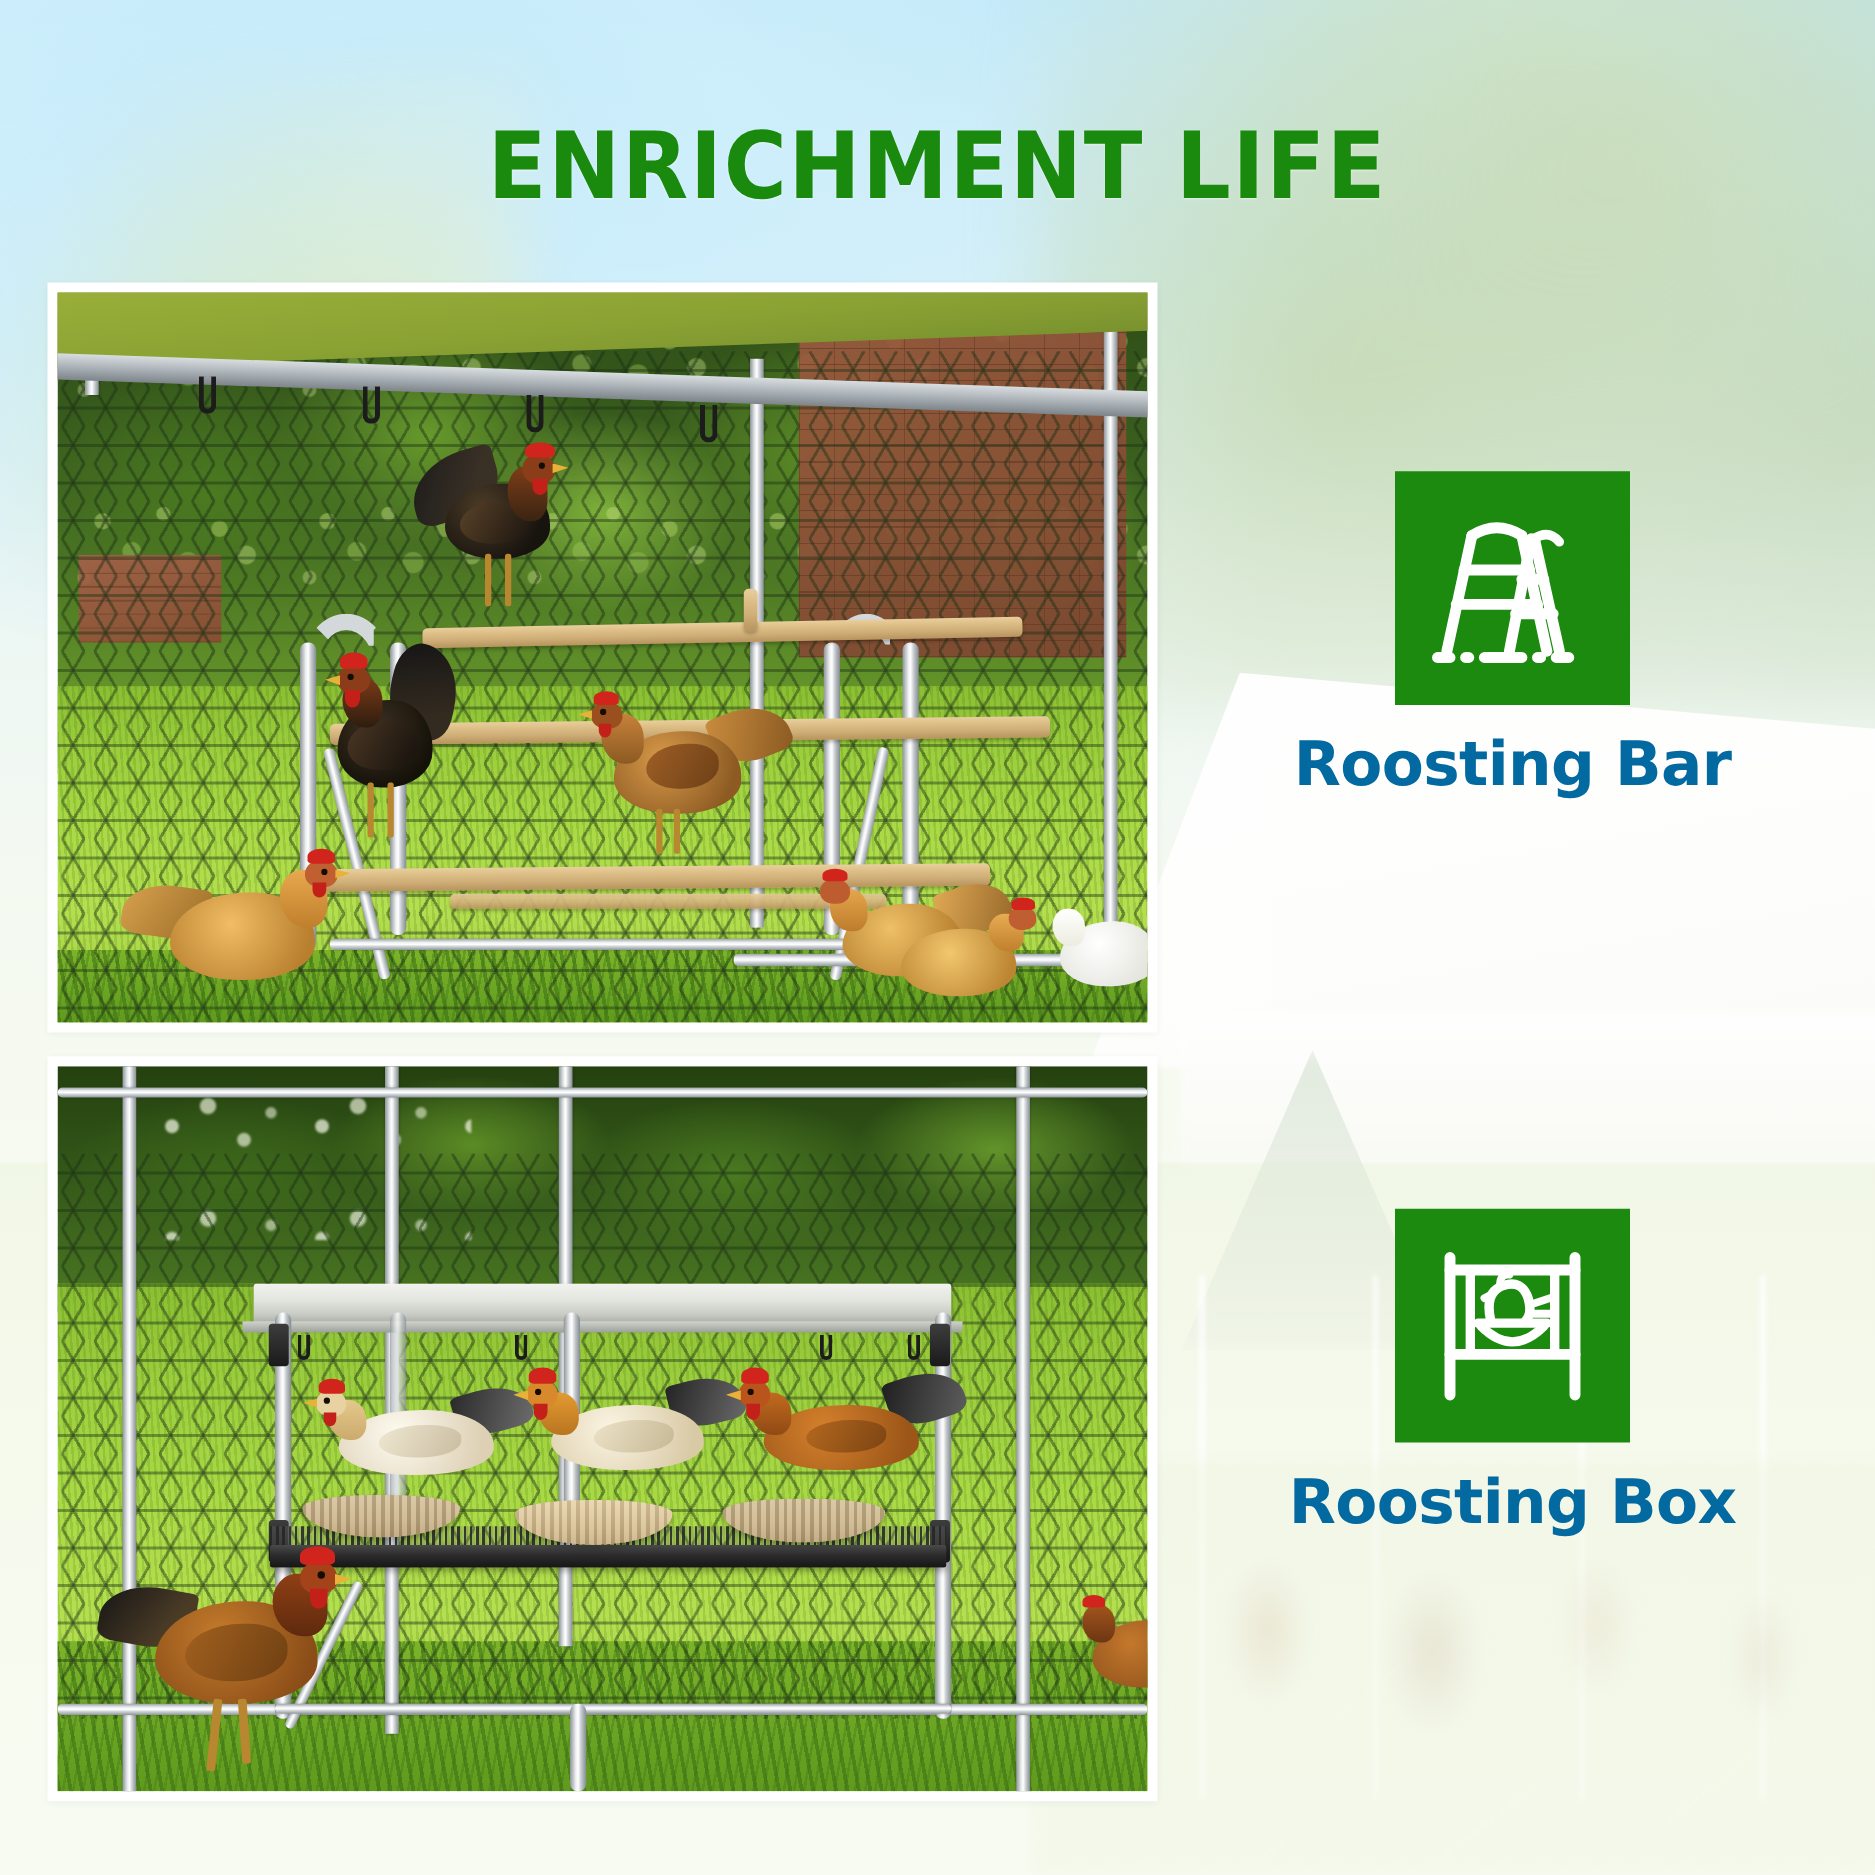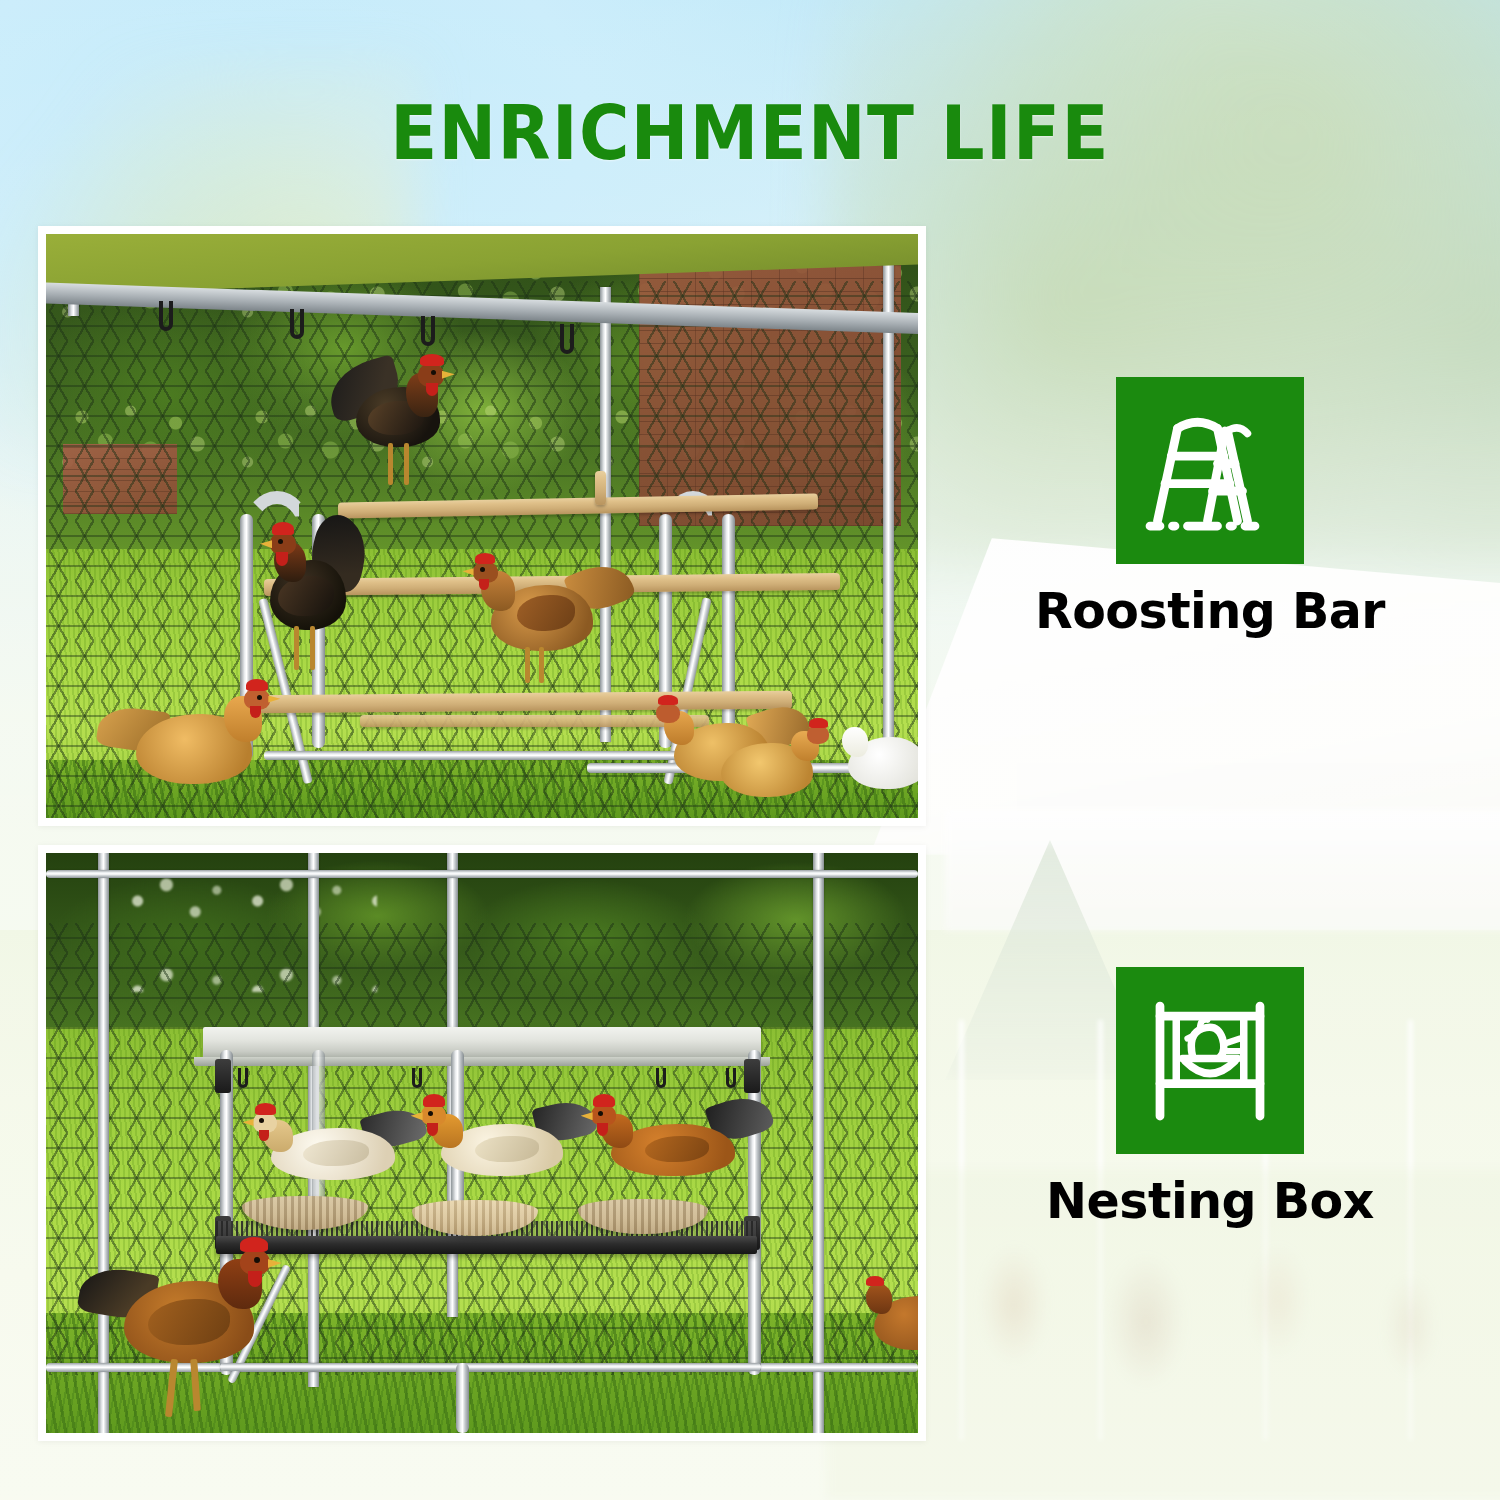--- a/index.html
+++ b/index.html
@@ -308,21 +308,21 @@
 
   .feature-icon {
     width:188px; height:187px;
     margin:0 auto;
     display:flex; align-items:center; justify-content:center;
   }
   .feature-label {
     margin-top:22px;
     font-size:49px;
     font-weight:bold;
-    color:#000000;
+    color:#0369a1;
     letter-spacing:-.5px;
     line-height:1.05;
     font-family:"DejaVu Sans", sans-serif;
   }
 </style>
 </head>
 <body>
 
 <div class="bg-root">
   <div class="bg-sky"></div>
@@ -610,14 +610,14 @@
 
       <path d="M46 56 Q42 38 54 34 Q66 30 70 42 Q73 52 68 57" stroke-width="6"></path>
 
       <path d="M52 34 Q52 26 58 27" stroke-width="5"></path>
       <path d="M46 40 L42 42" stroke-width="5"></path>
 
       <path d="M72 46 L84 42" stroke-width="5"></path>
       <path d="M73 52 L85 52" stroke-width="5"></path>
     </svg>
   </div>
-  <div class="feature-label">Nesting Box</div>
+  <div class="feature-label">Roosting Box</div>
 </div>
 
 </body></html>

